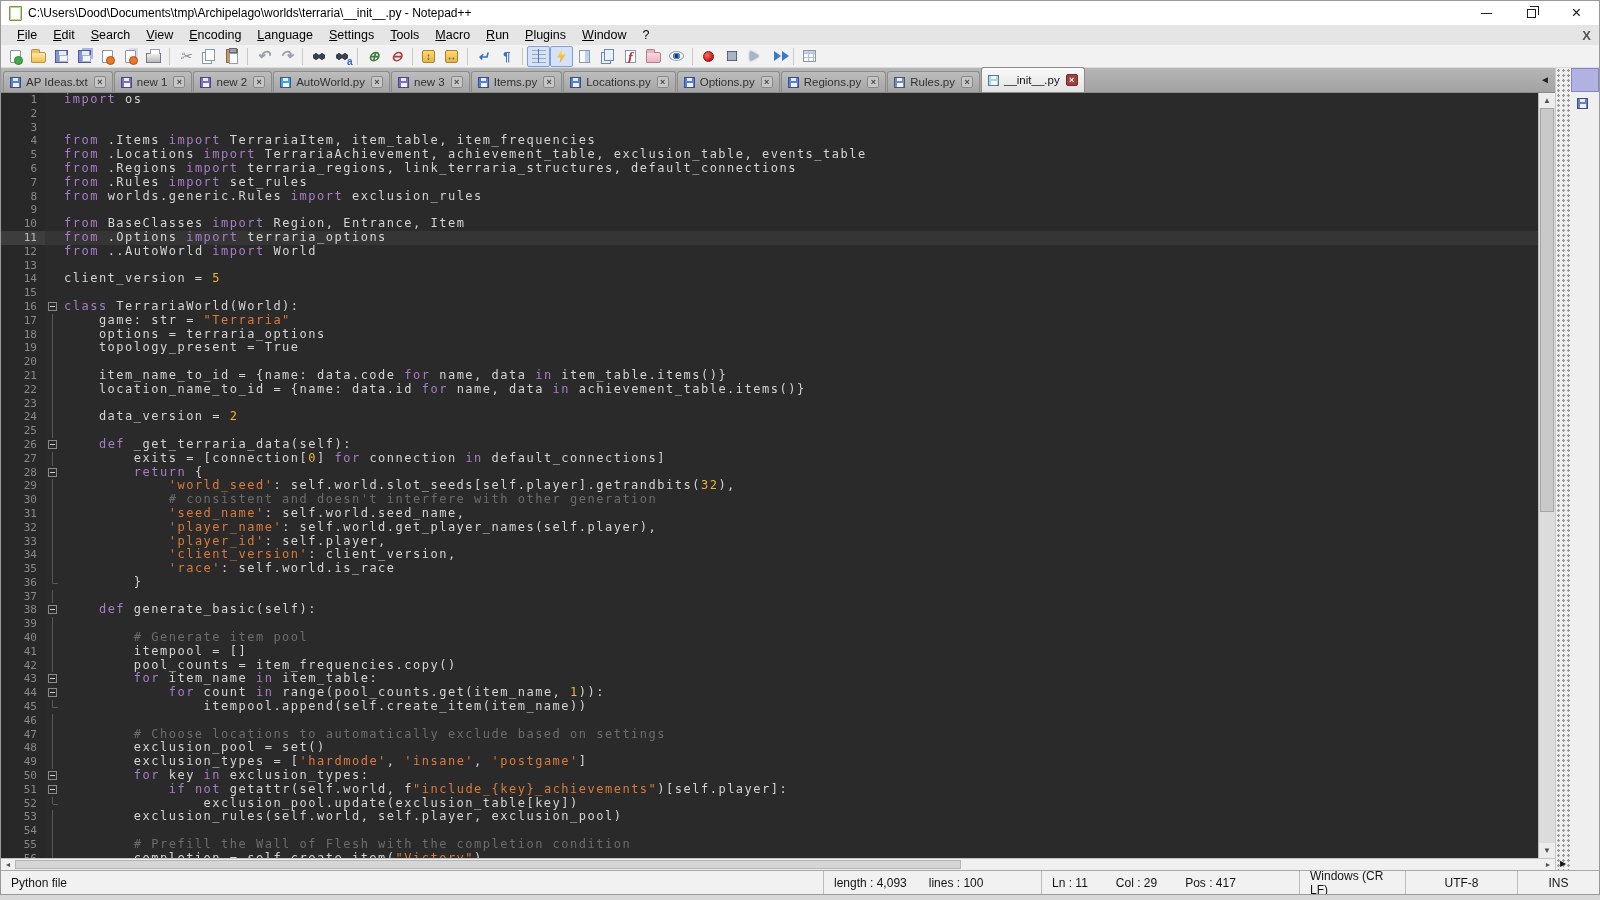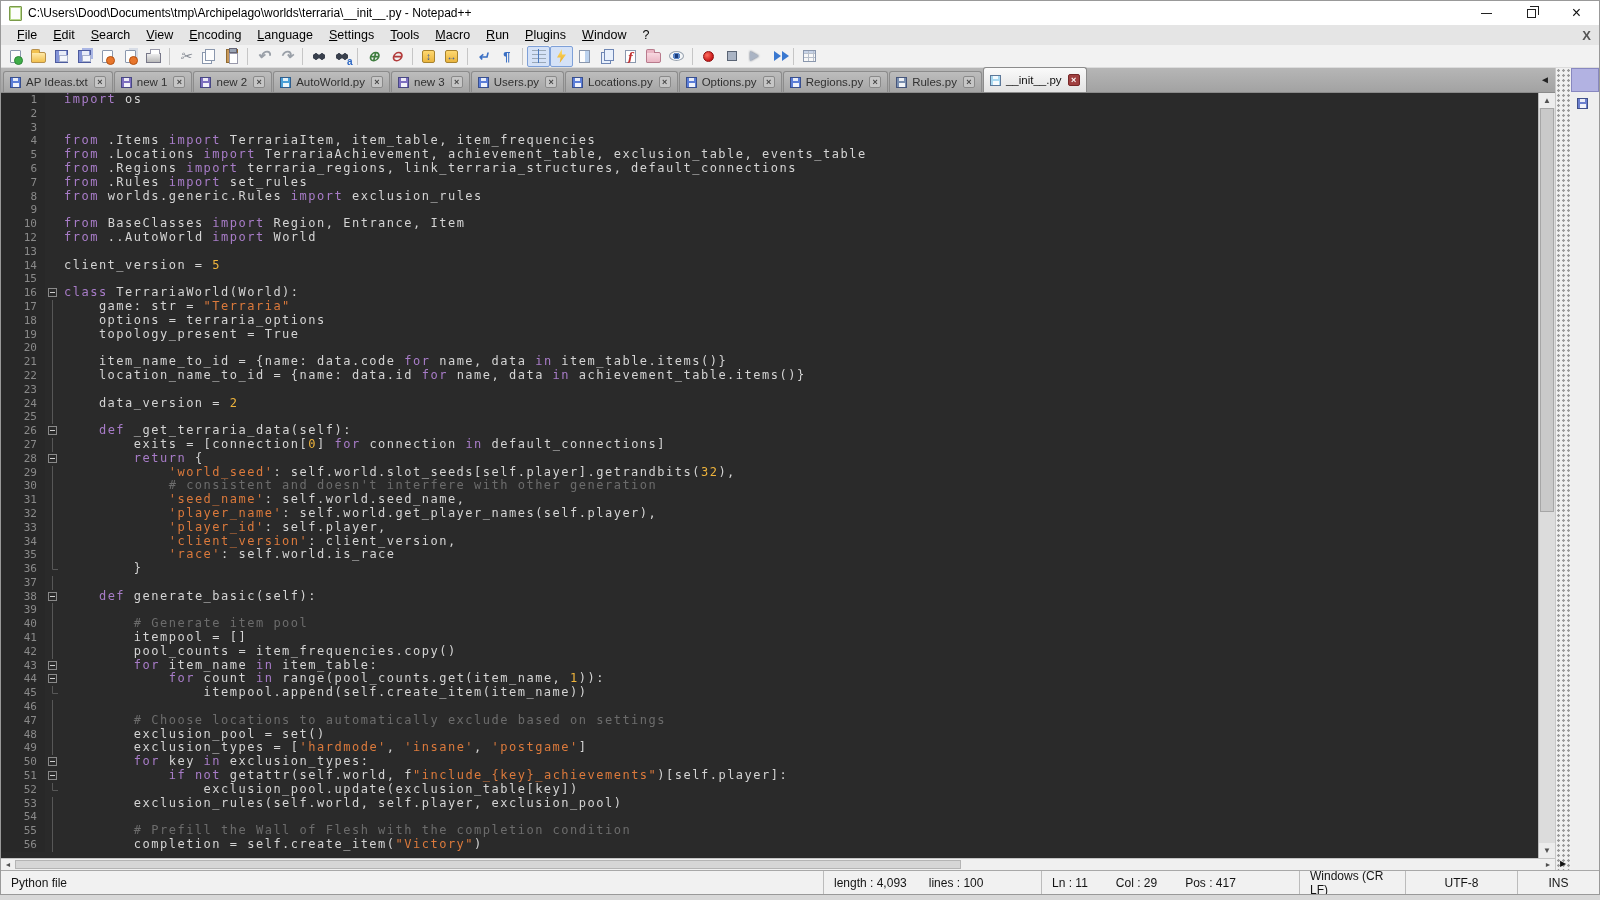--- a/index.html
+++ b/index.html
@@ -336,21 +336,21 @@
             <span class="tab-label">AutoWorld.py</span>
             <span class="tx">×</span>
           </div>
           <div class="tab">
             <span class="tfl" style="background: rgb(125, 111, 192);"></span>
             <span class="tab-label">new 3</span>
             <span class="tx">×</span>
           </div>
           <div class="tab">
             <span class="tfl" style="background: rgb(92, 126, 216);"></span>
-            <span class="tab-label">Users.py</span>
+            <span class="tab-label">Items.py</span>
             <span class="tx">×</span>
           </div>
           <div class="tab">
             <span class="tfl" style="background: rgb(92, 126, 216);"></span>
             <span class="tab-label">Locations.py</span>
             <span class="tx">×</span>
           </div>
           <div class="tab">
             <span class="tfl" style="background: rgb(92, 126, 216);"></span>
             <span class="tab-label">Options.py</span>
@@ -379,20 +379,21 @@
             <div class="cl"><span class="ln">1</span><span class="fold"></span><span class="code"><span class="tk-kw">import</span><span class="tk-t"> os</span></span></div>
             <div class="cl"><span class="ln">2</span><span class="fold"></span><span class="code"></span></div>
             <div class="cl"><span class="ln">3</span><span class="fold"></span><span class="code"></span></div>
             <div class="cl"><span class="ln">4</span><span class="fold"></span><span class="code"><span class="tk-kw">from</span><span class="tk-t"> .Items </span><span class="tk-kw">import</span><span class="tk-t"> TerrariaItem, item_table, item_frequencies</span></span></div>
             <div class="cl"><span class="ln">5</span><span class="fold"></span><span class="code"><span class="tk-kw">from</span><span class="tk-t"> .Locations </span><span class="tk-kw">import</span><span class="tk-t"> TerrariaAchievement, achievement_table, exclusion_table, events_table</span></span></div>
             <div class="cl"><span class="ln">6</span><span class="fold"></span><span class="code"><span class="tk-kw">from</span><span class="tk-t"> .Regions </span><span class="tk-kw">import</span><span class="tk-t"> terraria_regions, link_terraria_structures, default_connections</span></span></div>
             <div class="cl"><span class="ln">7</span><span class="fold"></span><span class="code"><span class="tk-kw">from</span><span class="tk-t"> .Rules </span><span class="tk-kw">import</span><span class="tk-t"> set_rules</span></span></div>
             <div class="cl"><span class="ln">8</span><span class="fold"></span><span class="code"><span class="tk-kw">from</span><span class="tk-t"> worlds.generic.Rules </span><span class="tk-kw">import</span><span class="tk-t"> exclusion_rules</span></span></div>
             <div class="cl"><span class="ln">9</span><span class="fold"></span><span class="code"></span></div>
             <div class="cl"><span class="ln">10</span><span class="fold"></span><span class="code"><span class="tk-kw">from</span><span class="tk-t"> BaseClasses </span><span class="tk-kw">import</span><span class="tk-t"> Region, Entrance, Item</span></span></div>
+            <div class="cl cur"><span class="ln">11</span><span class="fold"></span><span class="code"><span class="tk-kw">from</span><span class="tk-t"> .Options </span><span class="tk-kw">import</span><span class="tk-t"> terraria_options</span></span></div>
             <div class="cl"><span class="ln">12</span><span class="fold"></span><span class="code"><span class="tk-kw">from</span><span class="tk-t"> ..AutoWorld </span><span class="tk-kw">import</span><span class="tk-t"> World</span></span></div>
             <div class="cl"><span class="ln">13</span><span class="fold"></span><span class="code"></span></div>
             <div class="cl"><span class="ln">14</span><span class="fold"></span><span class="code"><span class="tk-t">client_version = </span><span class="tk-num">5</span></span></div>
             <div class="cl"><span class="ln">15</span><span class="fold"></span><span class="code"></span></div>
             <div class="cl"><span class="ln">16</span><span class="fold f-box"></span><span class="code"><span class="tk-kw">class</span><span class="tk-t"> TerrariaWorld(World):</span></span></div>
             <div class="cl"><span class="ln">17</span><span class="fold f-line"></span><span class="code"><span class="tk-t">    game: str = </span><span class="tk-str">"Terraria"</span></span></div>
             <div class="cl"><span class="ln">18</span><span class="fold f-line"></span><span class="code"><span class="tk-t">    options = terraria_options</span></span></div>
             <div class="cl"><span class="ln">19</span><span class="fold f-line"></span><span class="code"><span class="tk-t">    topology_present = True</span></span></div>
             <div class="cl"><span class="ln">20</span><span class="fold f-line"></span><span class="code"></span></div>
             <div class="cl"><span class="ln">21</span><span class="fold f-line"></span><span class="code"><span class="tk-t">    item_name_to_id = {name: data.code </span><span class="tk-kw">for</span><span class="tk-t"> name, data </span><span class="tk-kw">in</span><span class="tk-t"> item_table.items()}</span></span></div>

